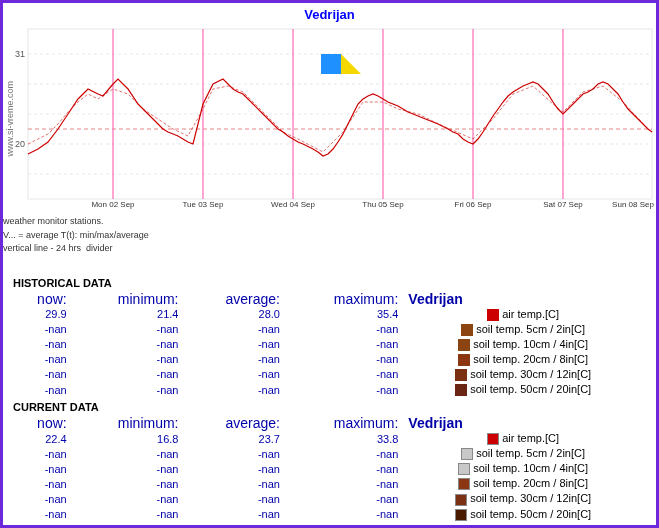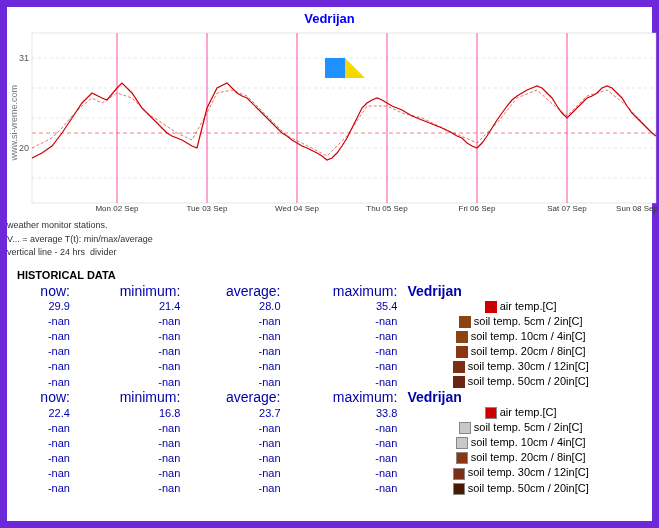--- a/index.html
+++ b/index.html
@@ -7,21 +7,21 @@
       font-family: Arial, sans-serif;
       font-size: 11px;
       background: #fff;
       width: 659px;
       height: 528px;
       overflow: hidden;
     }
     .container {
       width: 659px;
       height: 528px;
-      border: 7px solid #6d28d9;
+      border: 3px solid #6d28d9;
       position: relative;
     }
     .chart-title {
       text-align: center;
       color: #00f;
       font-size: 13px;
       font-weight: bold;
       padding: 4px 0 2px 0;
     }
     .chart-svg-wrapper {
@@ -29,21 +29,21 @@
       width: 100%;
       height: 190px;
     }
     .data-section {
       padding: 4px 10px 2px 10px;
     }
     .section-header {
       font-size: 11px;
       font-weight: bold;
       color: #000;
-      margin: 4px 0 2px 0;
+      margin: 16px 0 2px 0;
     }
     .data-table {
       width: 100%;
       border-collapse: collapse;
       font-size: 11px;
     }
     .data-table th {
       text-align: right;
       color: #00a;
       font-weight: normal;
@@ -223,20 +223,21 @@
     <td>-nan</td>
     <td>-nan</td>
     <td>-nan</td>
     <td class="desc">
       <span class="color-box" style="background:#6B2513;"></span>soil temp. 50cm / 20in[C]
     </td>
   </tr>
         </tbody>
     </table>
 
+    <div class="section-header" style="margin-top:4px;">CURRENT DATA</div>
     <table class="data-table">
       <thead>
         <tr>
           <th>now:</th>
           <th>minimum:</th>
           <th>average:</th>
           <th>maximum:</th>
           <th class="label-col vedrijan-label" style="text-align:left;font-weight:bold;">Vedrijan</th>
         </tr>
       </thead>

